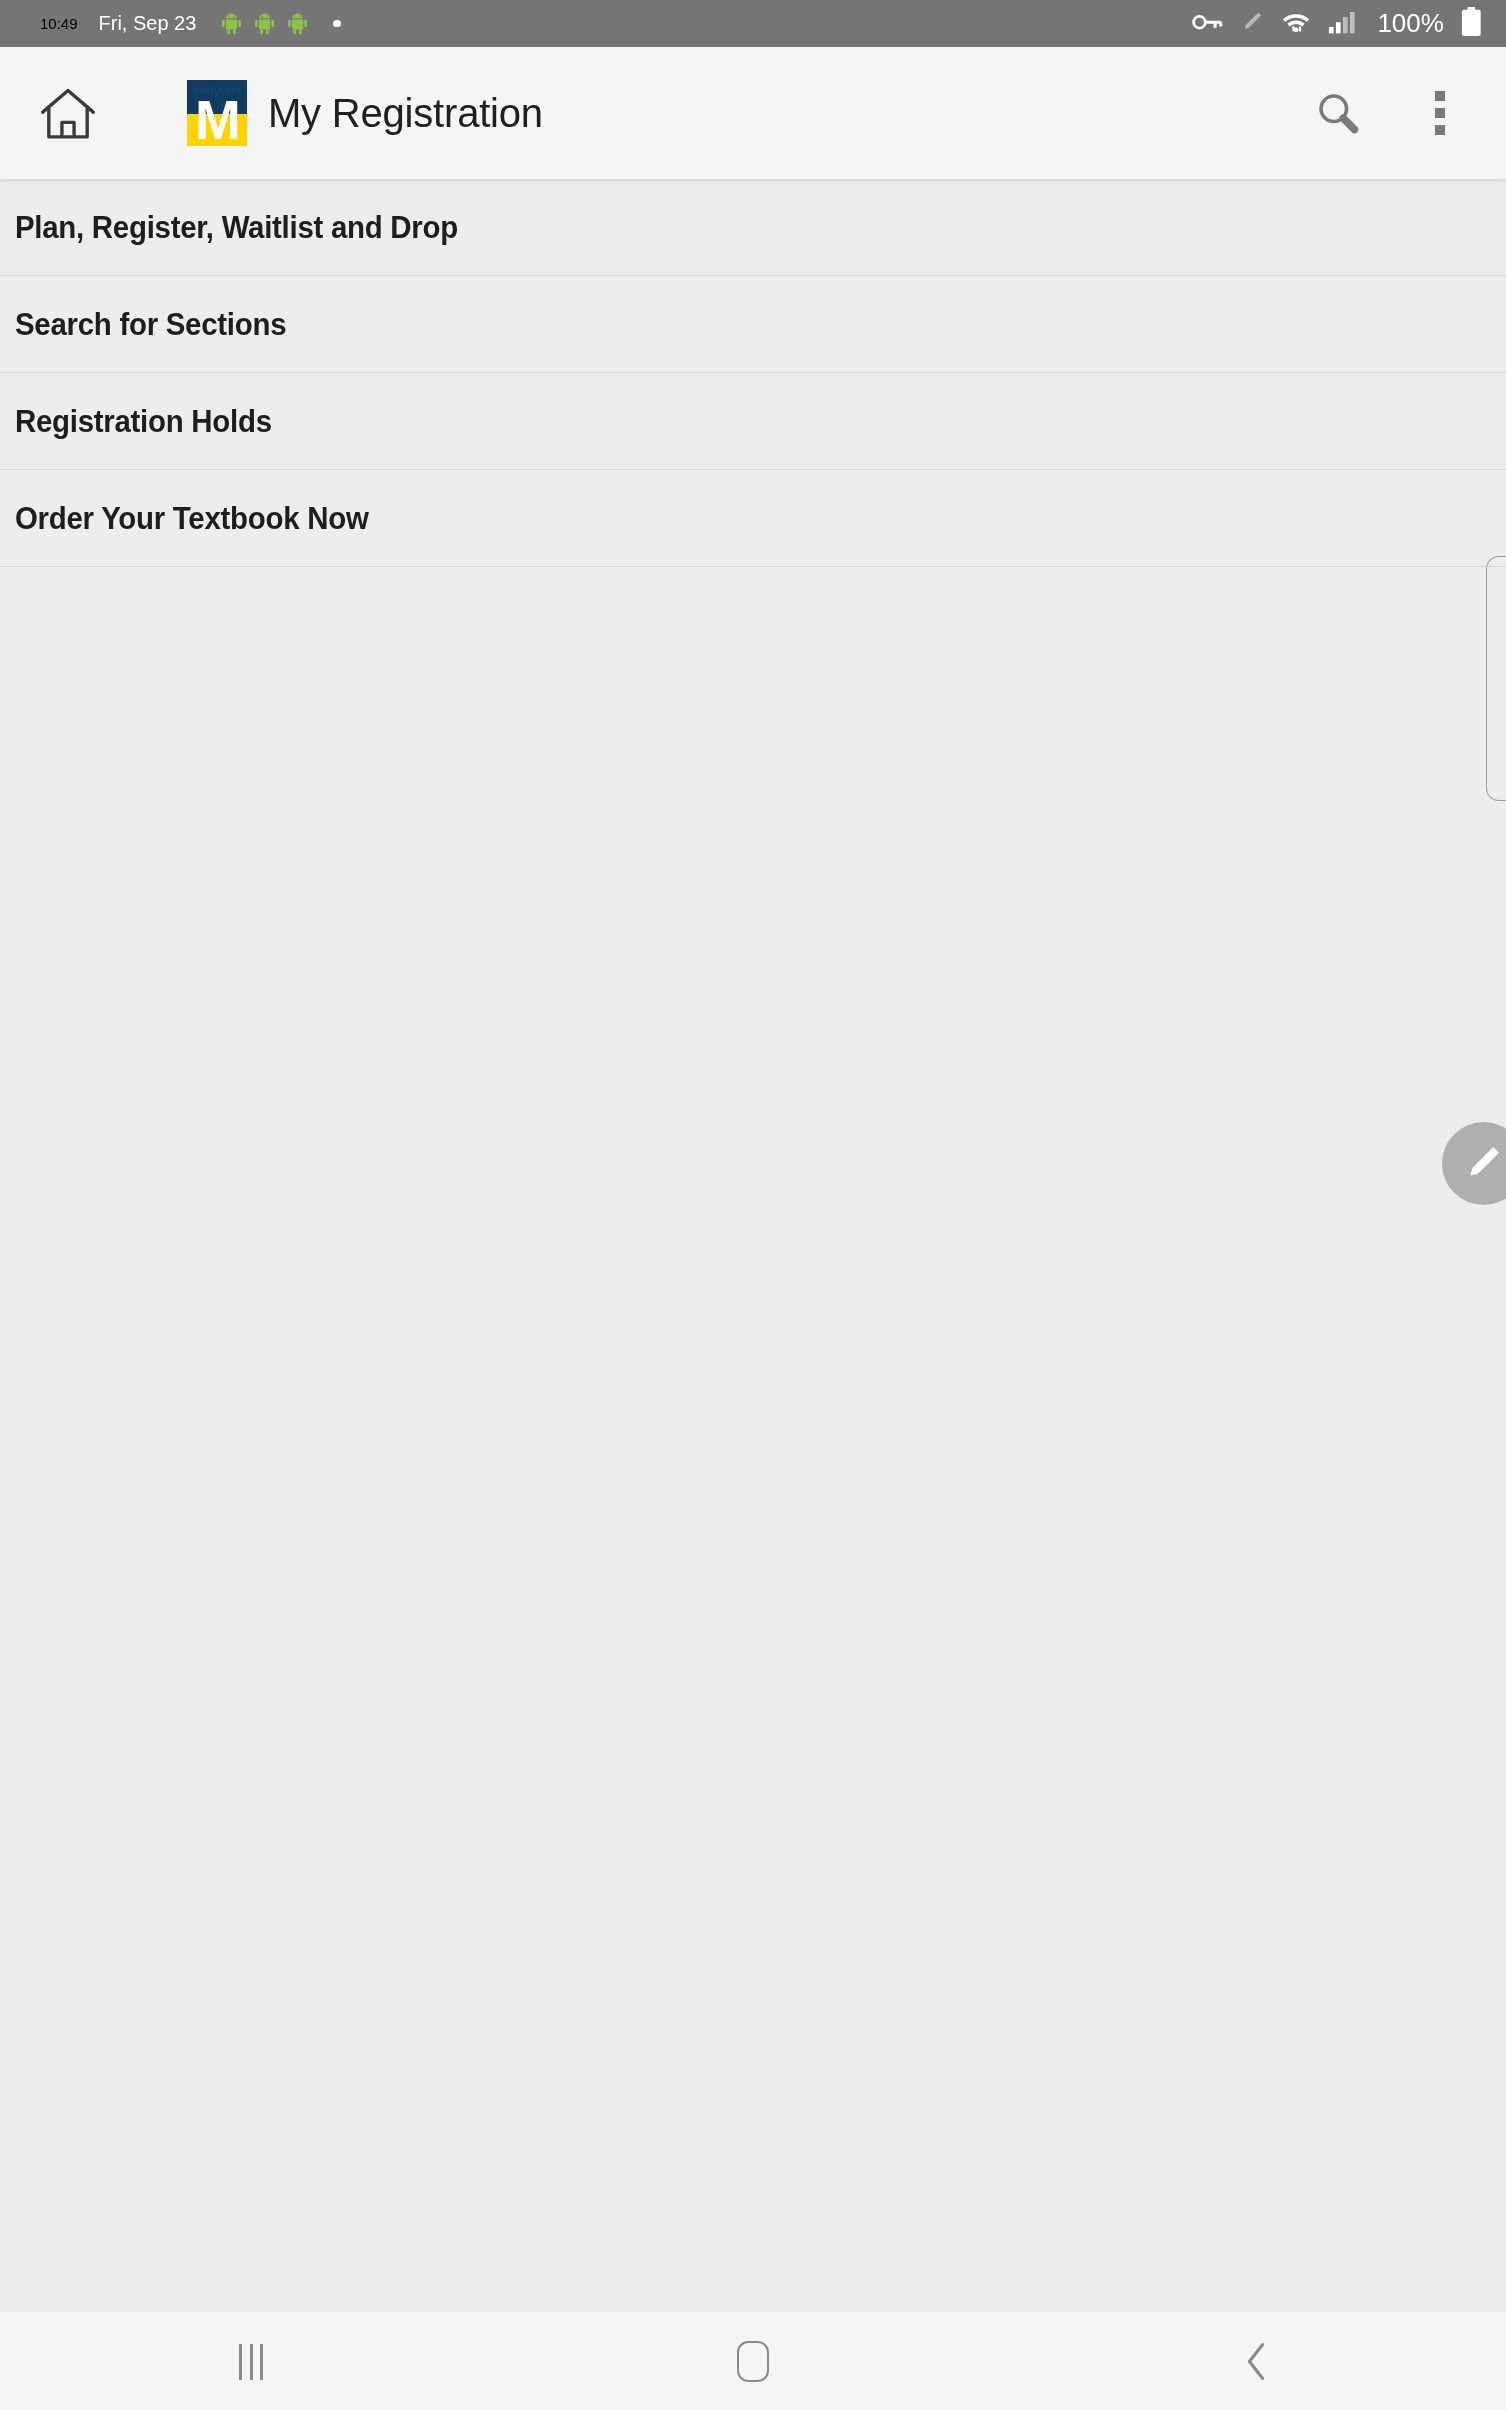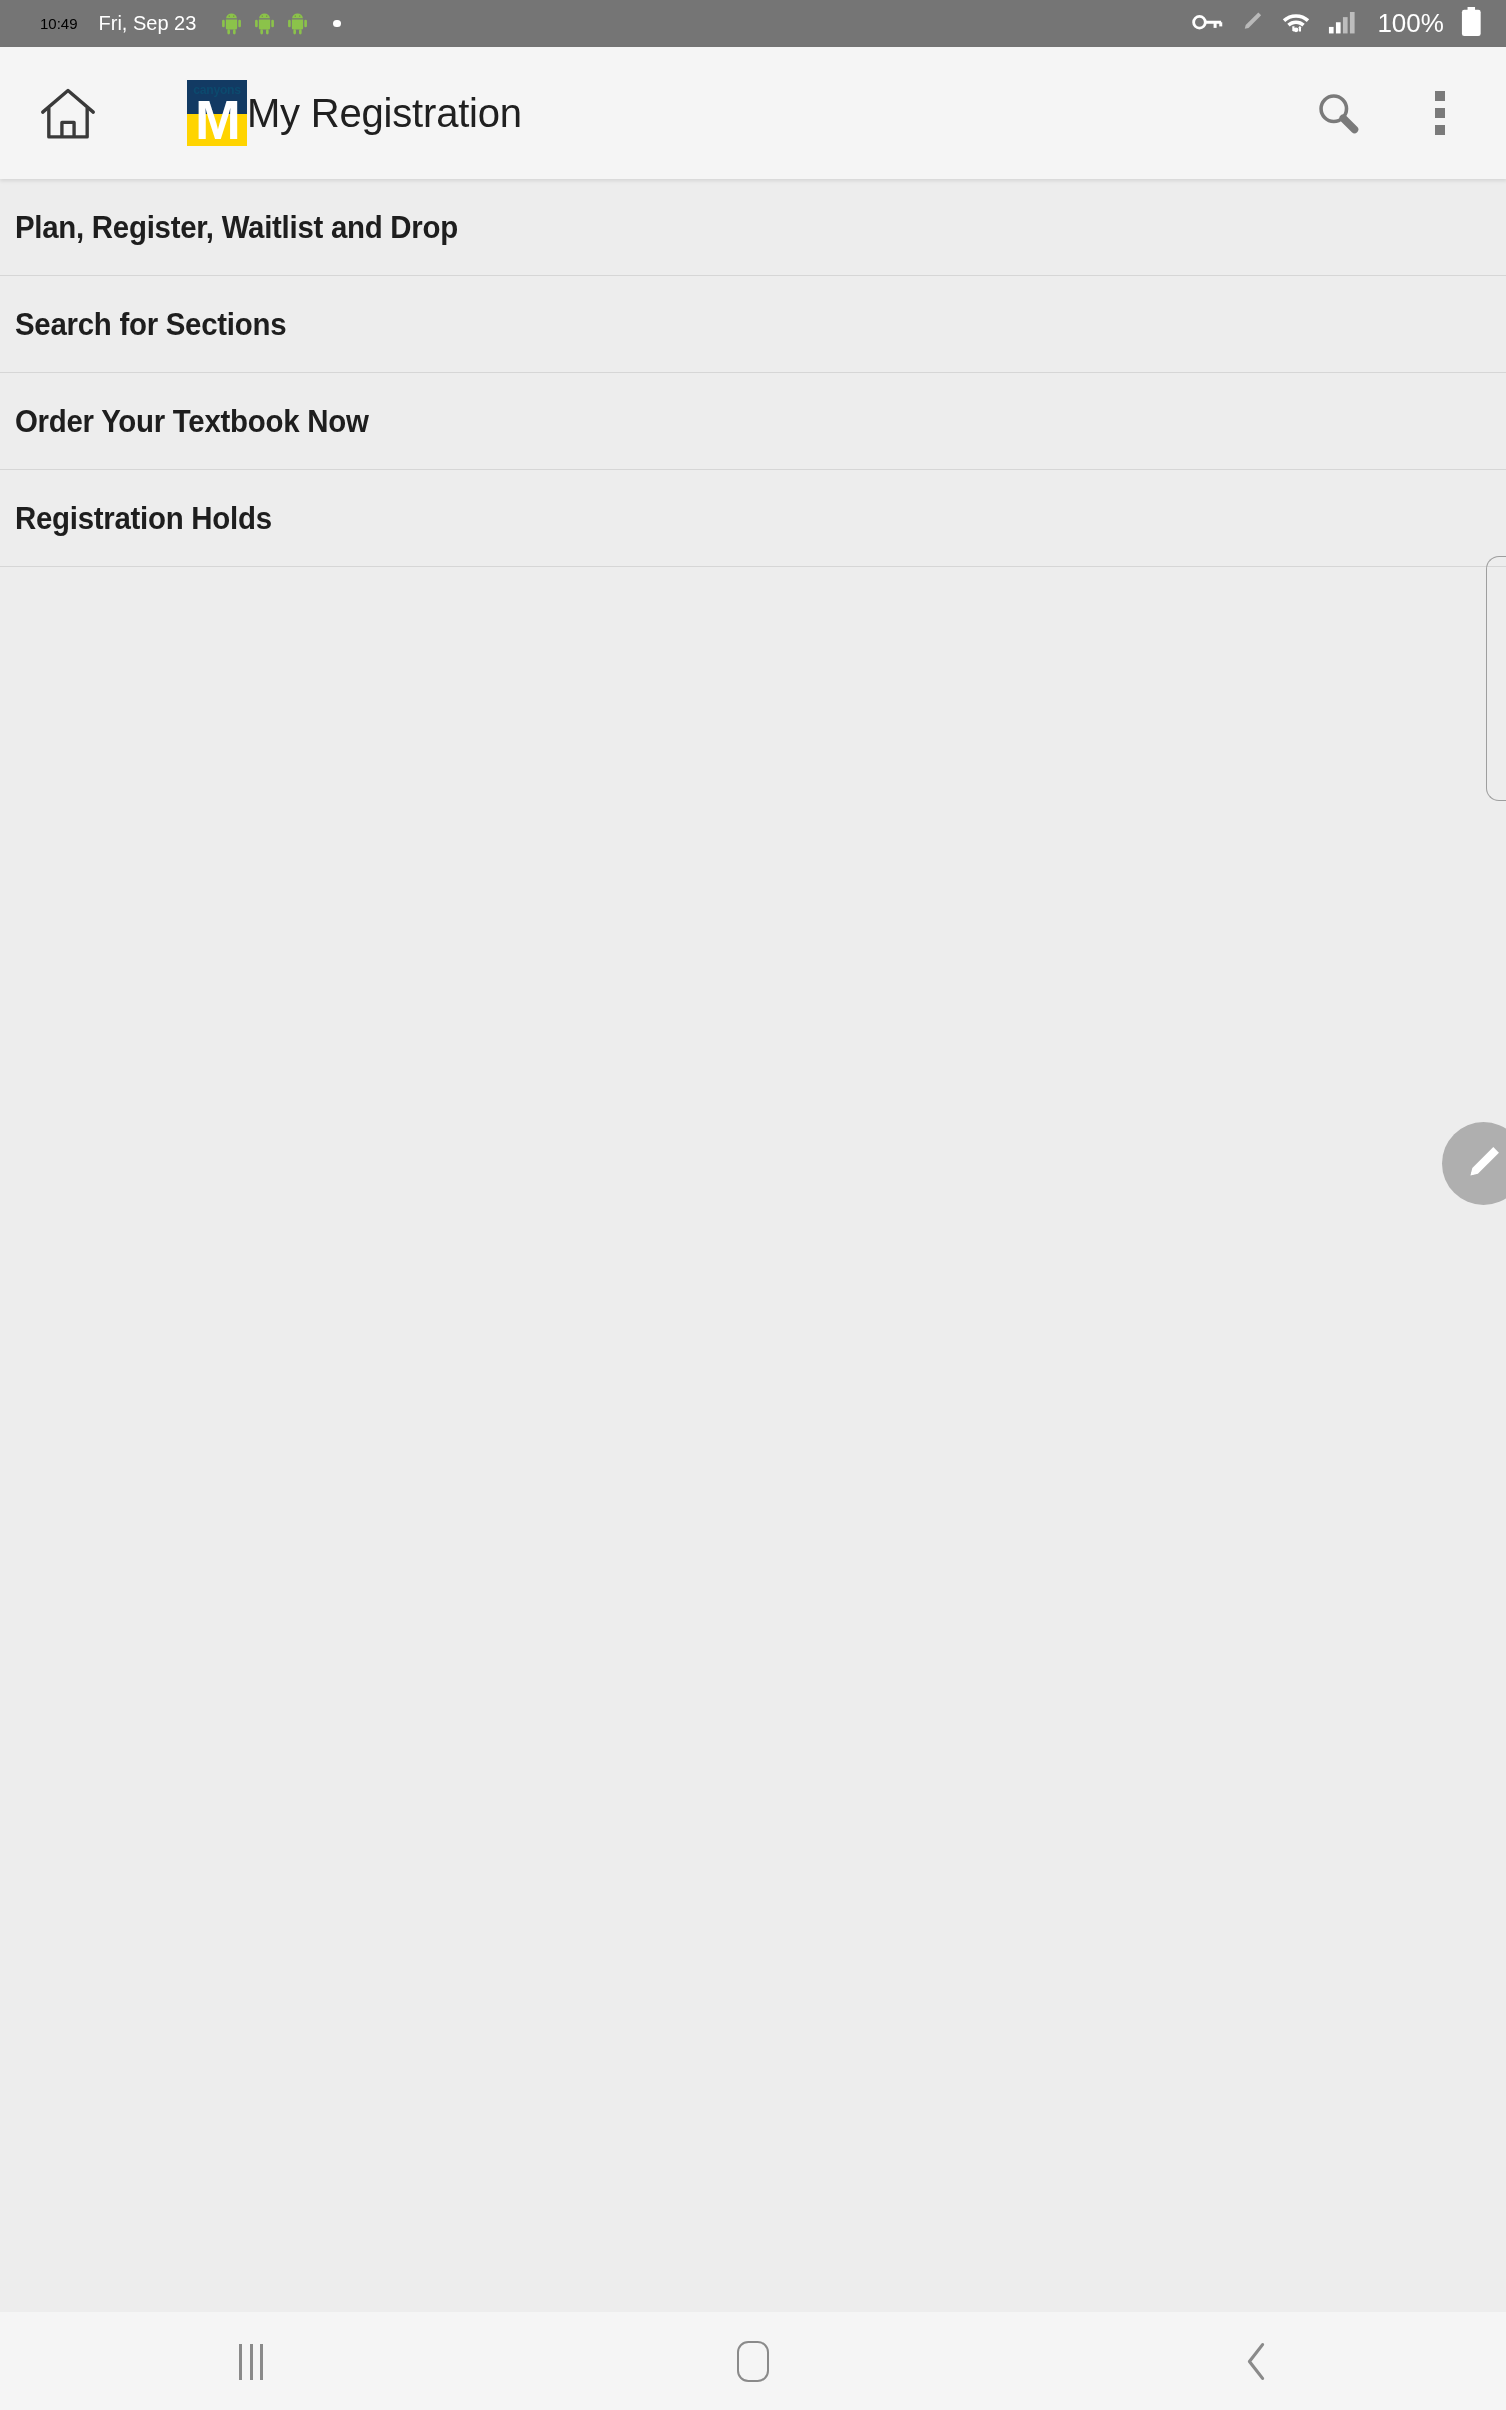--- a/index.html
+++ b/index.html
@@ -132,20 +132,21 @@
     text-align: center;
     color: #FFFFFF;
     font-family: "Liberation Sans", sans-serif;
     font-size: 55px;
     font-weight: 700;
     line-height: 55px;
     letter-spacing: -1.9px;
     z-index: 3;
   }
   .app-title {
+    margin-left: 21px;
     font-size: 40px;
     color: #202020;
     font-weight: 400;
     letter-spacing: -0.2px;
     white-space: nowrap;
   }
   .app-bar-actions {
     margin-left: auto;
     display: flex;
     align-items: center;
@@ -420,24 +421,24 @@
 
 <div class="content">
   <div class="list">
     <div class="list-item">
       <span class="list-item-label">Plan, Register, Waitlist and Drop</span>
     </div>
     <div class="list-item">
       <span class="list-item-label">Search for Sections</span>
     </div>
     <div class="list-item">
+      <span class="list-item-label">Registration Holds</span>
+    </div>
+    <div class="list-item">
       <span class="list-item-label">Order Your Textbook Now</span>
-    </div>
-    <div class="list-item">
-      <span class="list-item-label">Registration Holds</span>
     </div>
   </div>
 
   <div class="scrollbar"></div>
 </div>
 
 <div class="fab">
   <span>
     <svg width="43" height="43" viewBox="0 0 46 46">
       <path d="M33.5 6.5l6 6L17 35l-8 2 2-8z" fill="#FFFFFF"></path>

